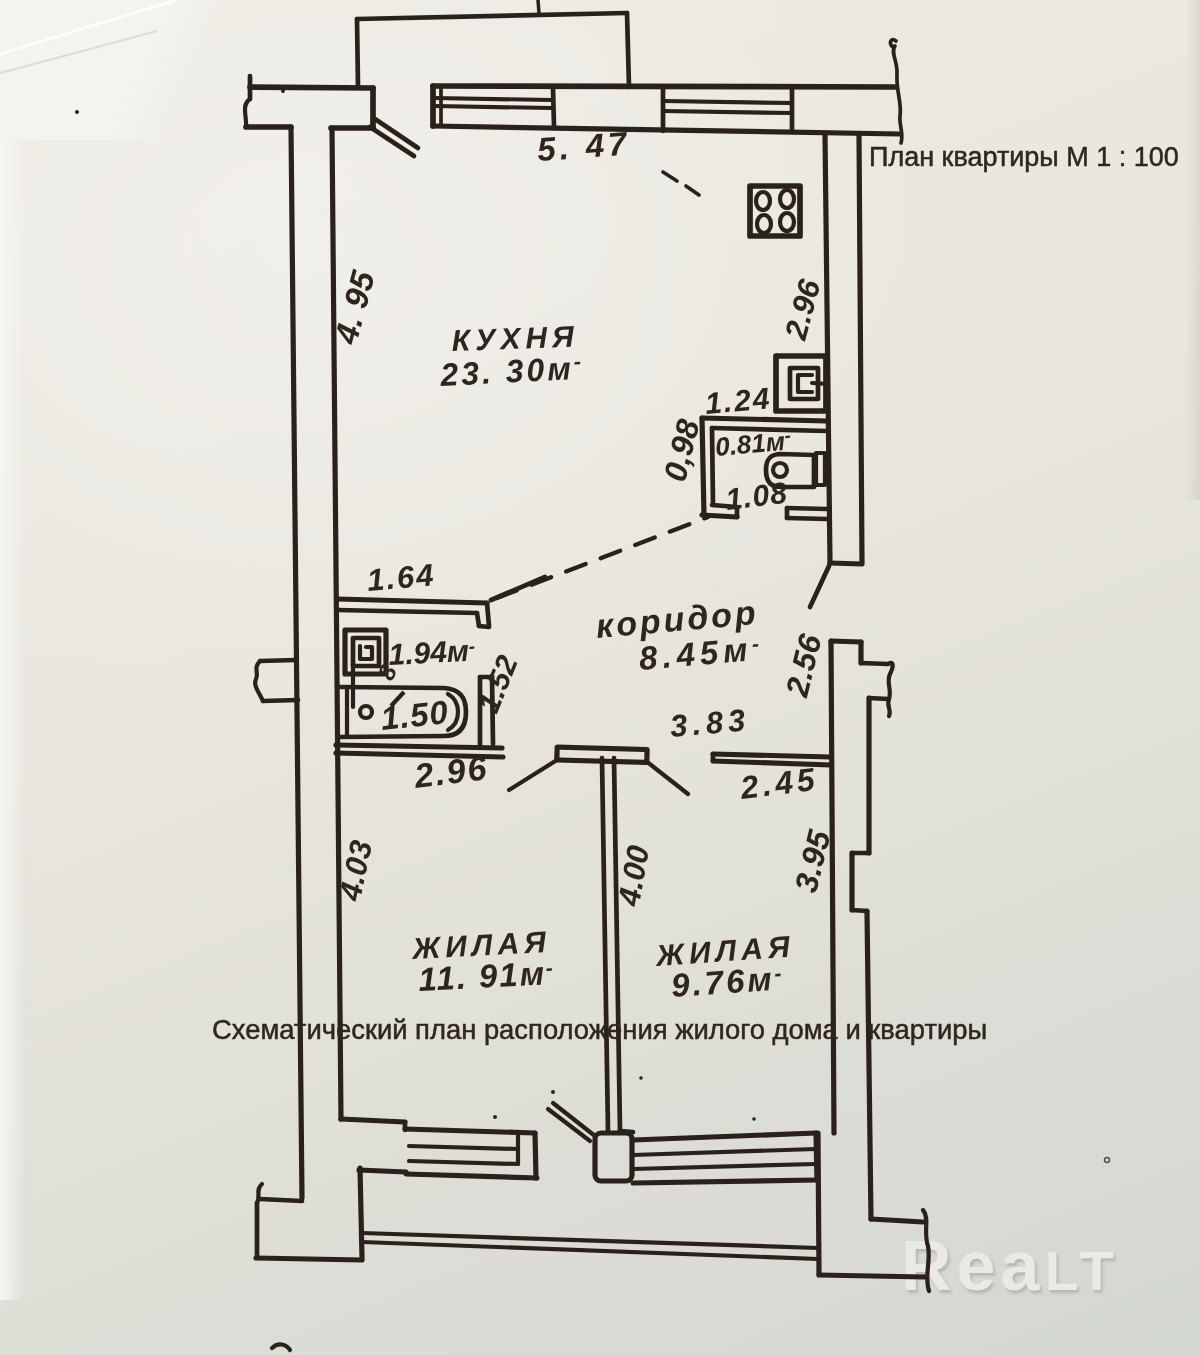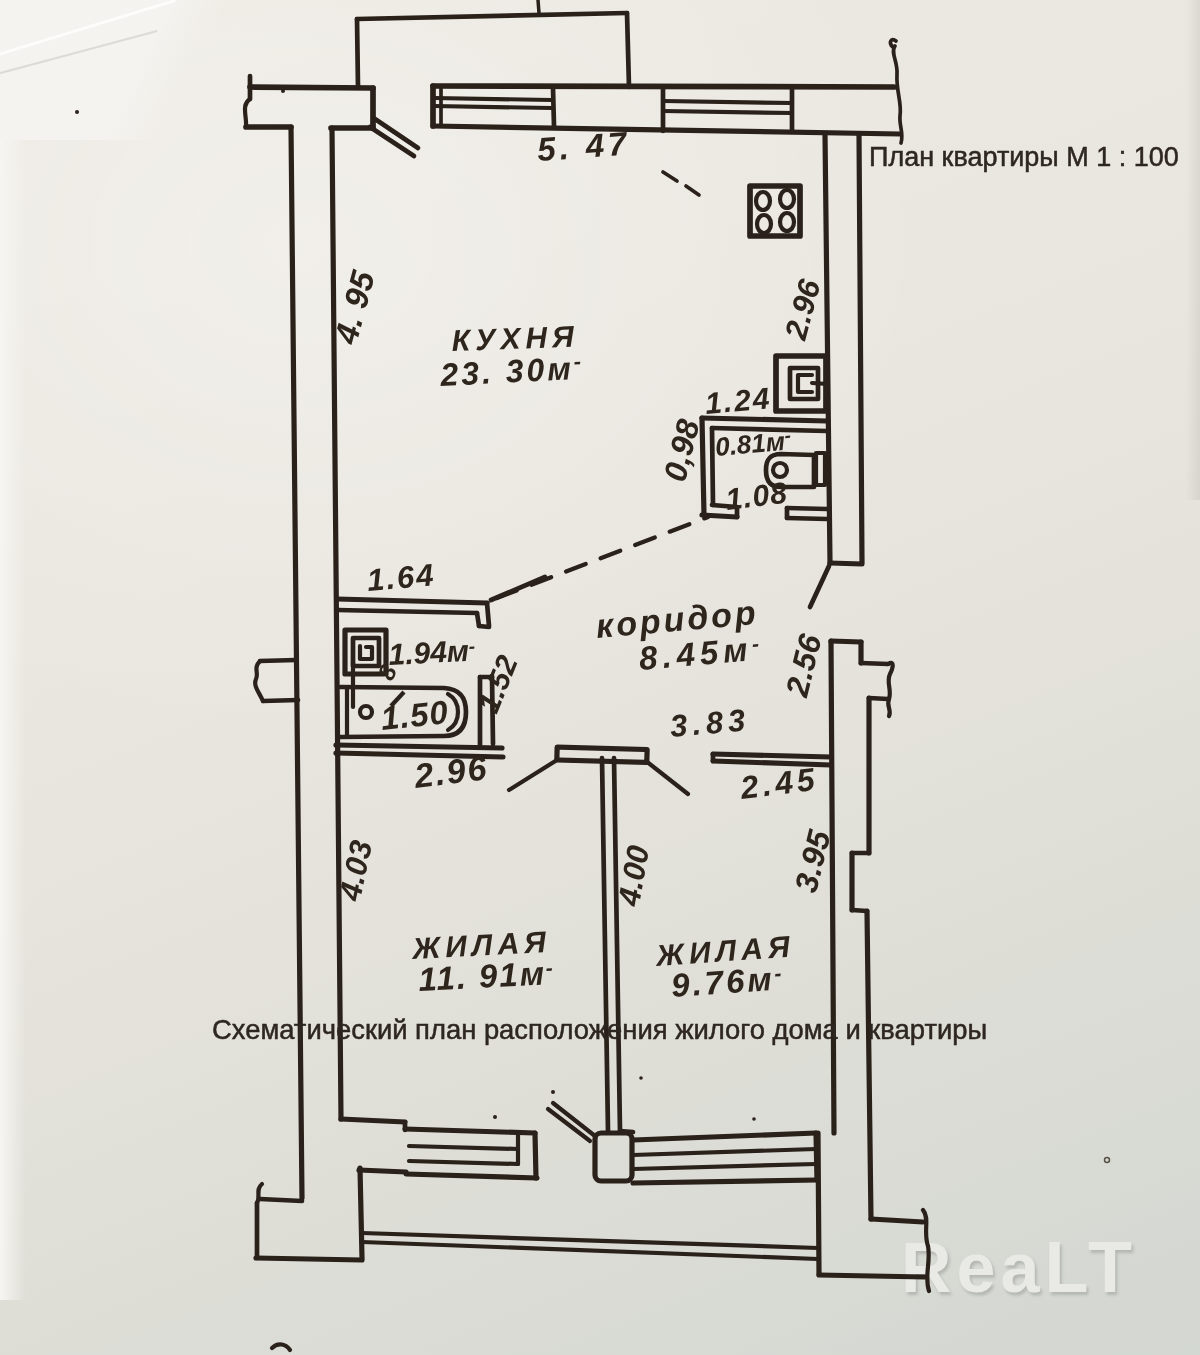--- a/index.html
+++ b/index.html
@@ -26,21 +26,21 @@
 
 <div style="position:absolute;left:0;top:0;width:26px;height:1300px;background:linear-gradient(90deg,#f6f5f1,rgba(246,245,241,0));"></div>
 
 <div style="position:absolute;left:0;top:0;width:240px;height:140px;background:linear-gradient(115deg,#f4f3ef 55%,rgba(244,243,239,0) 75%);"></div>
 
 <div style="position:absolute;left:-20px;top:28px;width:200px;height:3px;background:rgba(255,255,255,0.75);transform:rotate(-17deg);"></div>
 <div style="position:absolute;left:-10px;top:52px;width:170px;height:2px;background:rgba(160,158,150,0.28);transform:rotate(-15deg);"></div>
 
 <div style="position:absolute;right:0;top:0;width:14px;height:500px;background:linear-gradient(90deg,rgba(170,170,162,0),rgba(170,170,162,0.25));"></div>
 
-<div class="wm">Reа<span style="font-size:72px">LT</span></div>
+<div class="wm">Reа<span style="font-size:56px">LT</span></div>
 <svg width="1200" height="1355" viewBox="0 0 1200 1355">
 <g stroke="#2a211a" fill="none" stroke-linecap="round" stroke-linejoin="round">
 
 <g>
 <path d="M250,87 L373,88" stroke-width="5.7"></path>
 <path d="M250,76 L250,99" stroke-width="4.7"></path>
 <path d="M250,99 C241,105 247,116 246,127" stroke-width="4.2"></path>
 <path d="M246,127 L291,127" stroke-width="5.7"></path>
 <path d="M331,128 L373,128" stroke-width="5.7"></path>
 <path d="M373,88 L373,127" stroke-width="5.7"></path>

